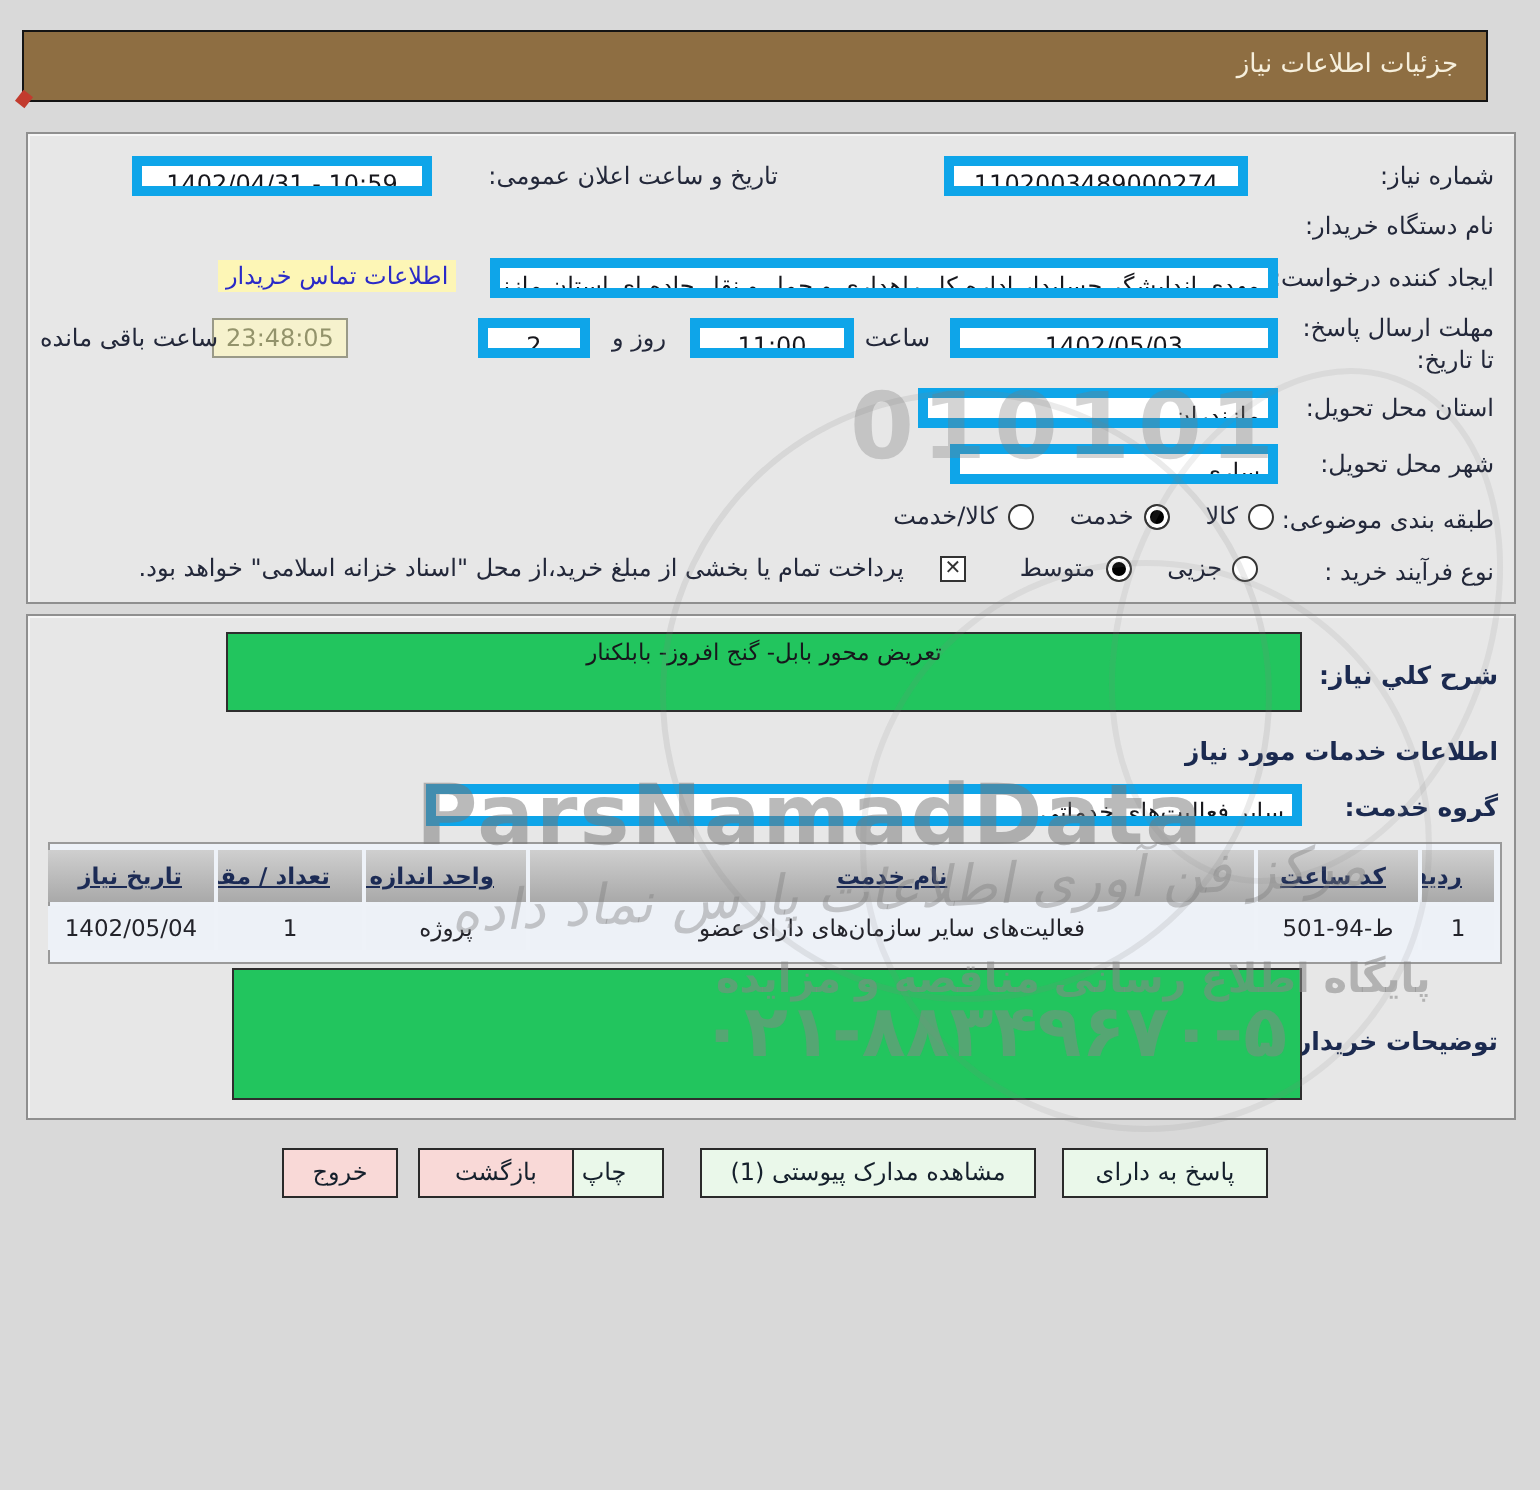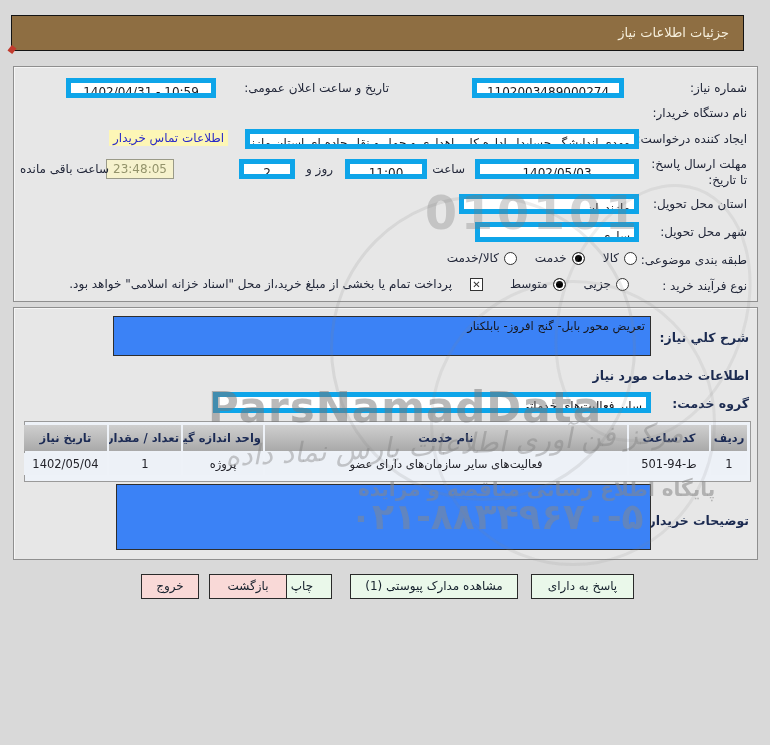--- a/index.html
+++ b/index.html
@@ -25,27 +25,27 @@
   .radio-row{position:absolute;display:flex;direction:rtl;align-items:center;gap:18px;}
   .ritem{display:flex;direction:rtl;align-items:center;gap:5px;}
   .radio{width:13px;height:13px;border:1px solid #333;border-radius:50%;background:#fff;
        box-sizing:border-box;display:inline-block;}
   .radio.on{background:#000;box-shadow:inset 0 0 0 2px #fff;}
   .rlabel{font-size:12px;color:#23283a;white-space:nowrap;}
   .cbx{width:13px;height:13px;border:1px solid #333;background:#fff;box-sizing:border-box;
        position:relative;display:inline-block;}
   .cbx.on::after{content:"\2715";position:absolute;left:0;top:-1px;width:11px;height:11px;
        font-size:10px;line-height:13px;text-align:center;color:#333;}
-  .bigbox{position:absolute;box-sizing:border-box;background:#3b82f6;border:1px solid #2e2e2e;
-       font-size:11.5px;color:#17171c;padding:2px 5px;text-align:right;overflow:hidden;}
+  .bigbox{position:absolute;box-sizing:border-box;background:#22c55e;border:1px solid #2e2e2e;
+       font-size:11.5px;color:#17171c;padding:2px 5px;text-align:center;overflow:hidden;}
   .tbl-wrap{position:absolute;left:10px;top:113px;width:727px;box-sizing:border-box;
        border:1px solid #9a9a9a;background:#eef2f8;padding:1px 1px 4px 1px;}
   table.svc{width:100%;border-collapse:separate;border-spacing:2px;table-layout:fixed;}
   table.svc th{background:linear-gradient(#cfcfcf,#a9a9a9);color:#1c2b55;font-weight:bold;
-       font-size:11.5px;height:26px;text-align:center;padding:0 2px;overflow:hidden;white-space:nowrap;}
+       font-size:11.5px;height:26px;text-align:center;padding:0 16px;overflow:hidden;white-space:nowrap;text-decoration:underline;}
   table.svc td{background:#edf1f7;color:#23232a;font-size:11.5px;height:22px;text-align:center;
        padding:0 2px;overflow:hidden;white-space:nowrap;}
   .btn{position:absolute;top:574px;height:25px;box-sizing:border-box;border:1px solid #2a2a2a;
        font-size:12px;text-align:center;line-height:22px;cursor:pointer;color:#15202c;white-space:nowrap;}
   .btn.green{background:#eaf8ea;}
   .btn.pink{background:#f9d9d7;}
   .wm{position:absolute;pointer-events:none;z-index:40;}
   .wm-digits{left:425px;top:186px;font-size:46px;font-weight:bold;letter-spacing:4px;
        color:rgba(120,120,120,0.32);direction:ltr;}
   .wm-brand{left:208px;top:383px;font-size:42px;font-weight:bold;letter-spacing:1px;

